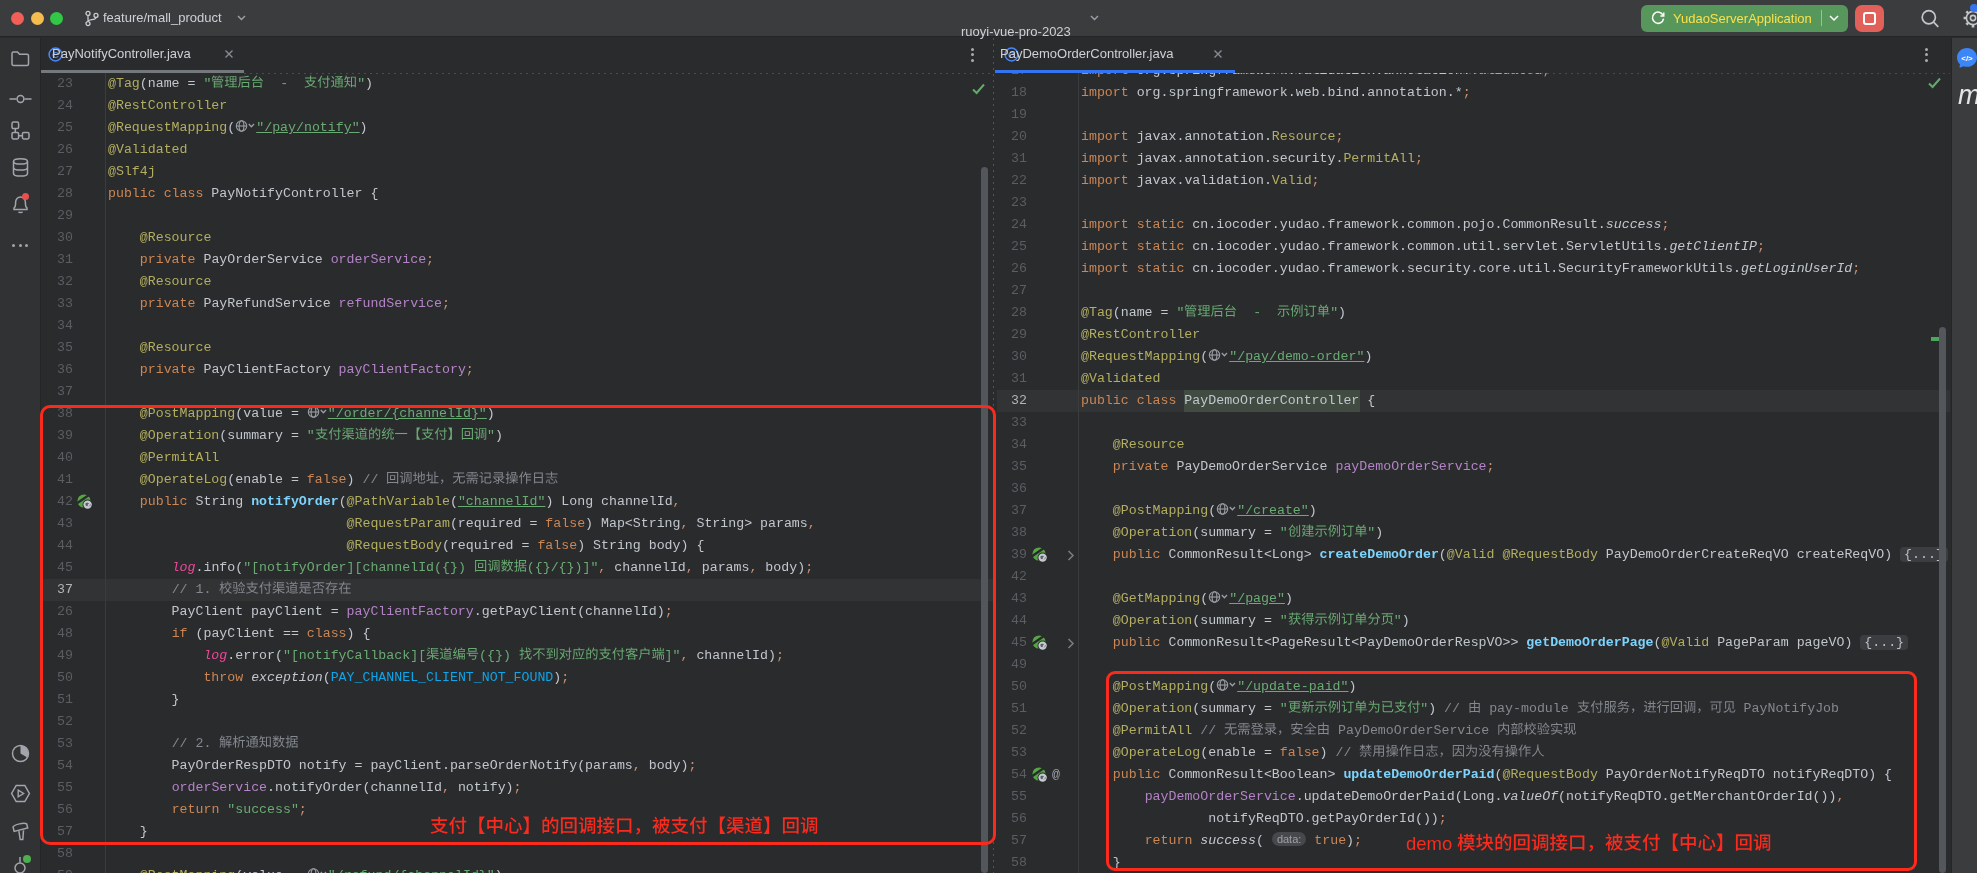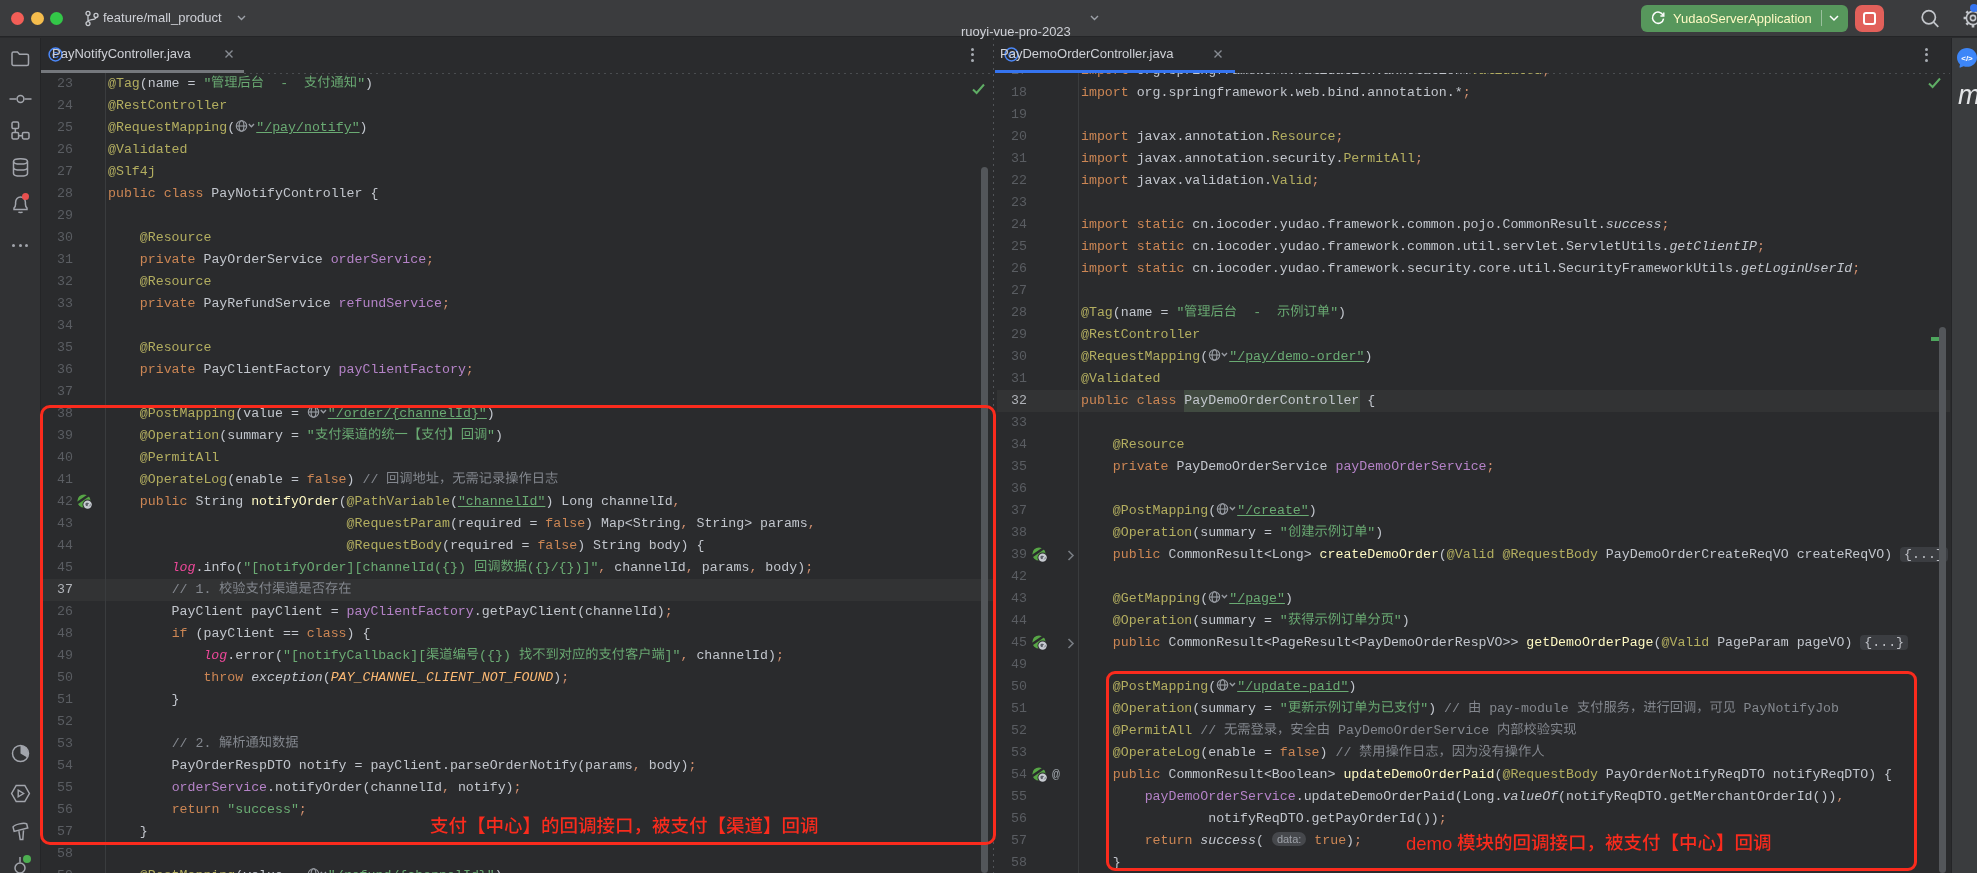--- a/index.html
+++ b/index.html
@@ -1,22 +1,22 @@
 <!DOCTYPE html>
 <html><head><meta charset="utf-8"><style>
 *{margin:0;padding:0;box-sizing:border-box}
 html,body{width:1977px;height:873px;overflow:hidden}
 body{background:#2a2b2d;font-family:"Liberation Sans",sans-serif;position:relative}
 .abs{position:absolute}
 pre{font:13.25px/22px "Liberation Mono",monospace;color:#c2c6cd;white-space:pre;position:absolute}
 .k{color:#cc8654} .an{color:#b3ae60} .s{color:#6aab73}
 .sl{color:#6aab73;text-decoration:underline}
 .c{color:#84888f} .fld{color:#b583c8} .fls{color:#ec4899;font-style:italic}
-.m{color:#fef9c3;font-weight:normal} .it{font-style:italic}
-.cst{color:#fdba74;font-style:italic} .p{color:#cf8e6d}
+.m{color:#7dd3fc;font-weight:bold} .it{font-style:italic}
+.cst{color:#0ea5e9;} .p{color:#cf8e6d}
 .cj{overflow:visible;vertical-align:-1.72px}
 .fold{background:#3b3d41;border-radius:4px;padding:0 4px;color:#bcbec4}
 .hint{background:#46484c;border-radius:7px;padding:1px 5px;font:11px "Liberation Sans",sans-serif;color:#9da1a8;vertical-align:1.5px}
 .num{text-align:right;color:#5a5d62}
 .uit{font-size:13px;color:#ced0d6;position:absolute;white-space:pre}
 </style></head><body>
 <svg width="0" height="0" style="position:absolute">
     <defs>
       <path id="m3010" d="M968 843V848H664V-88H968V-83C859 9 770 176 770 380C770 584 859 751 968 843Z"></path>
       <path id="m3011" d="M336 -88V848H32V843C141 751 230 584 230 380C230 176 141 9 32 -83V-88Z"></path>
@@ -135,21 +135,21 @@
   </svg>
 <span class="uit" style="left:961px;top:24px">ruoyi-vue-pro-2023</span>
 <svg class="abs" style="left:1090px;top:15px" width="9" height="6" fill="none" stroke="#9da1a8" stroke-width="1.4">
     <path d="M1 1 L4.5 4.5 L8 1"></path>
   </svg>
 <div class="abs" style="left:1641px;top:5px;width:207px;height:27px;border-radius:6px;background:#57975c"></div>
 <svg class="abs" style="left:1650px;top:10px" width="16" height="16" viewBox="0 0 16 16" fill="none" stroke="#fff" stroke-width="1.5">
 <path d="M13.2 5.5 A5.6 5.6 0 1 0 13.6 8.6"></path>
     <path d="M13.8 2.6 V6 H10.4" stroke-width="1.4"></path>
   </svg>
-<span class="uit" style="left:1673px;top:11px;color:#fef9c3">YudaoServerApplication</span>
+<span class="uit" style="left:1673px;top:11px;color:#fde047">YudaoServerApplication</span>
 <div class="abs" style="left:1821px;top:10px;width:1px;height:16px;background:rgba(255,255,255,.4)"></div>
 <svg class="abs" style="left:1829px;top:15px" width="10" height="7" fill="none" stroke="#fff" stroke-width="1.5">
     <path d="M1 1 L5 5 L9 1"></path>
   </svg>
 <div class="abs" style="left:1855px;top:5px;width:29px;height:27px;border-radius:7px;background:#e2605a"></div>
 <div class="abs" style="left:1862.5px;top:11.5px;width:13px;height:13px;border-radius:3px;border:2.2px solid #fff"></div>
 <svg class="abs" style="left:1920px;top:8px" width="20" height="20" fill="none" stroke="#c3c6cb" stroke-width="1.7">
 <circle cx="8.8" cy="9.3" r="6.6"></circle>
     <path d="M13.6 14.1 L18.3 18.8"></path>
   </svg>

